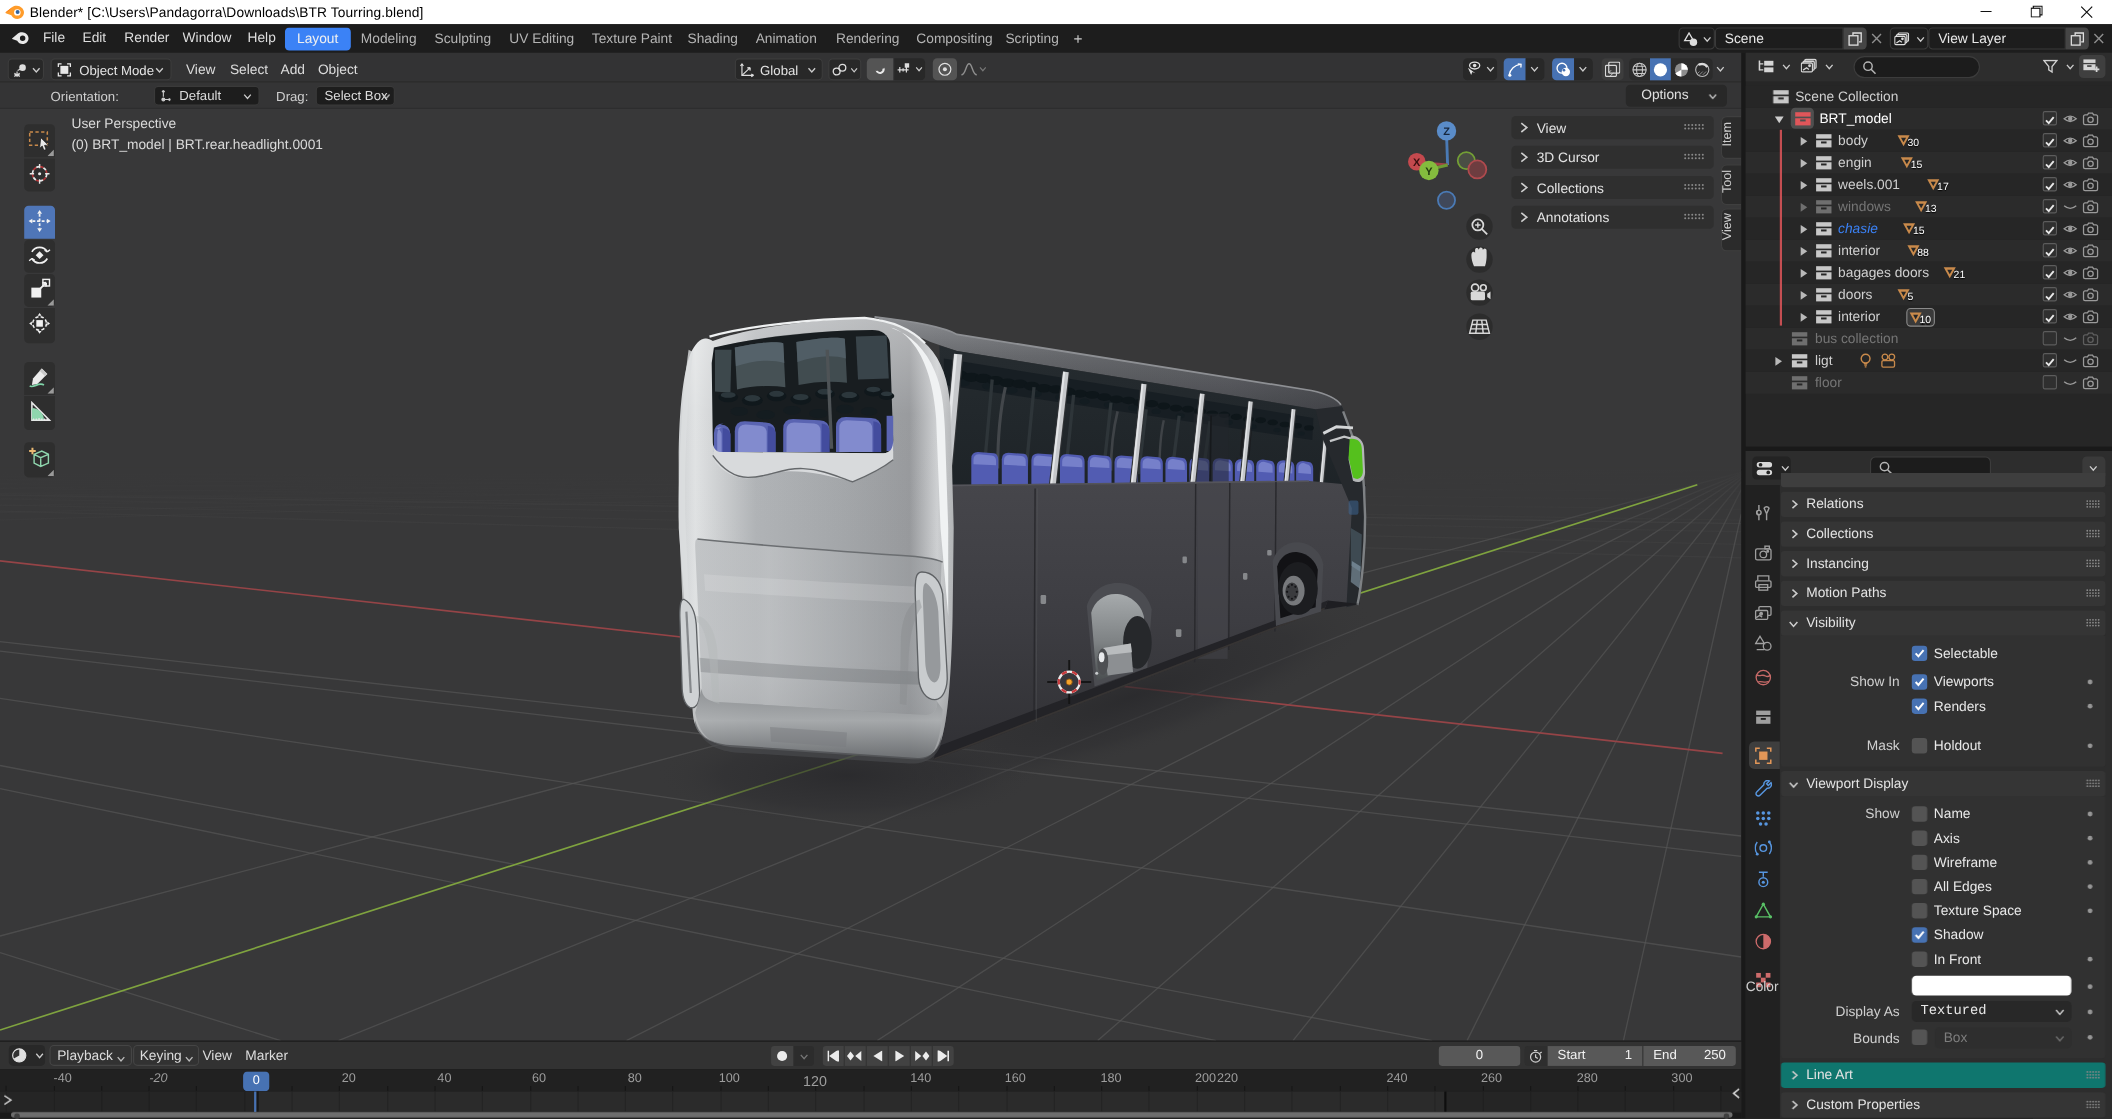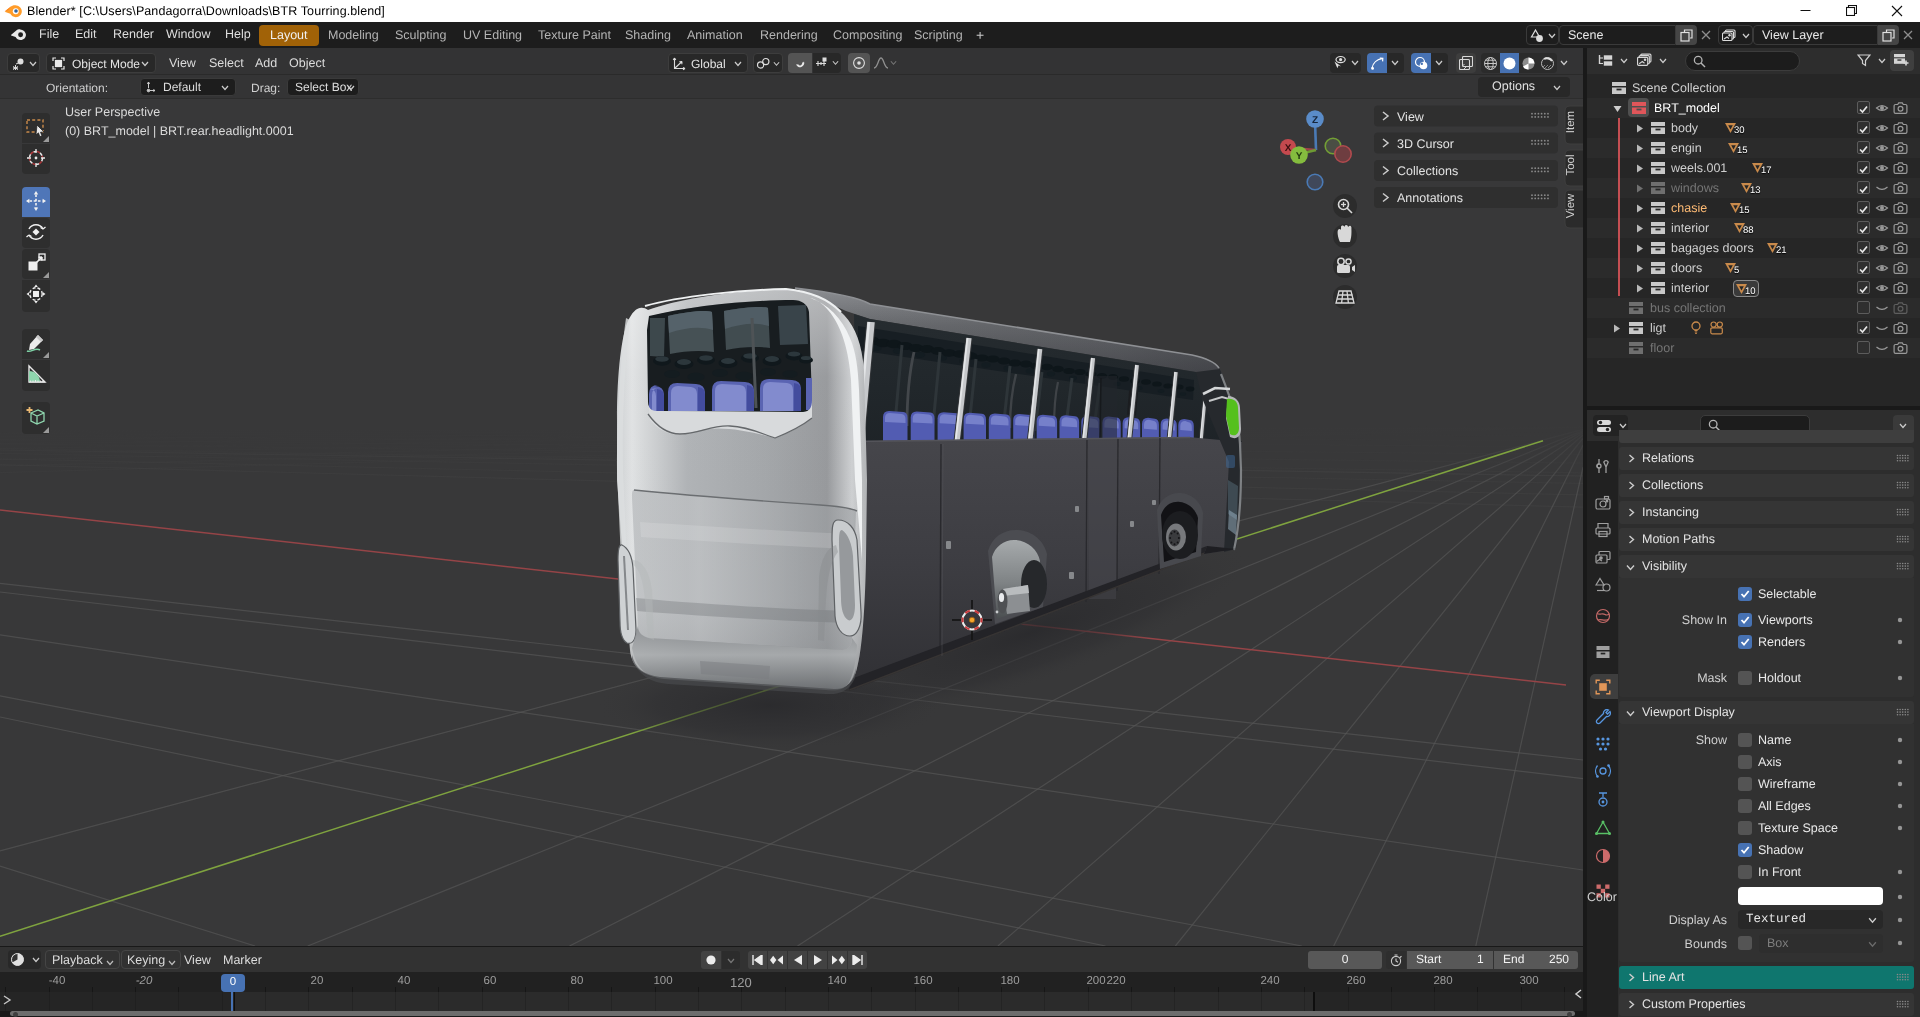--- a/index.html
+++ b/index.html
@@ -16,21 +16,21 @@
   font-size:12.5px; }
 #titlebar .ttext { position:absolute; left:27px; top:3.5px; letter-spacing:0.1px; }
 .wbtn { position:absolute; top:0; width:46px; height:22px; color:#111; text-align:center; }
 .wbtn svg { margin-top:5px; }
 
 
 #menubar { left:0; top:22px; width:1920px; height:26px; background:#1d1d1d; color:#dedede; font-size:12.5px; }
 .menu-item { position:absolute; top:5px; }
 .wtab { position:absolute; top:3px; height:21px; line-height:20px; padding:0 11px; color:#b4b4b4;
   border-radius:4px; font-size:12.5px; }
-.wtab.active { background:#a16207; color:#f0f0f0; }
+.wtab.active { background:#3b82f6; color:#f0f0f0; }
 
 
 .ddbtn { position:absolute; background:#282828; border:1px solid #3d3d3d; border-radius:4px;
   color:#e4e4e4; font-size:12px; }
 .label { position:absolute; color:#cfcfcf; font-size:12px; }
 
 
 #vpheader { left:0; top:48px; width:1583px; height:26px; background:#333334; color:#dcdcdc; font-size:12.5px; }
 #toolbar2 { left:0; top:74px; width:1583px; height:25px; background:#343435; border-top:1px solid #2a2a2a; border-bottom:1px solid #2d2d2d; }
 #viewport { left:0; top:99px; width:1583px; height:847px; background:#383839; }
@@ -1137,21 +1137,21 @@
           </div>
           <div style="position:absolute;left:0;top:150px;width:333px;height:20px;background:#262626;">
             <svg width="8" height="9" viewBox="0 0 8 9" style="position:absolute;left:49px;top:6px">
               <path d="M1 0.5 L7 4.5 L1 8.5 Z" fill="#b9b9b9"></path>
             </svg>
             <div style="position:absolute;left:63px;top:3px;"><svg width="16" height="14" viewBox="0 0 16 14">
                 <rect x="1" y="1" width="14" height="4" fill="#c8c8c8"></rect>
                 <rect x="1" y="6.5" width="14" height="6.5" fill="#c8c8c8"></rect>
                 <rect x="5.5" y="7.6" width="5" height="1.8" fill="#262626"></rect>
               </svg></div>
-            <span style="position:absolute;left:84px;top:3px;color:#fdba74;font-size:12.5px;">chasie</span>
+            <span style="position:absolute;left:84px;top:3px;color:#3b82f6;font-size:12.5px;font-style:italic;">chasie</span>
             <div style="position:absolute;left:141px;top:2px;width:26px;height:17px;">
               <svg width="13" height="12" viewBox="0 0 13 12" style="position:absolute;left:1px;top:2px">
                 <path d="M1 1 H12 L6.5 11 Z" fill="#c98a4b"></path>
                 <path d="M4.2 3.2 H8.8 L6.5 7.4 Z" fill="#262626"></path>
               </svg>
               <span style="position:absolute;left:11px;top:5px;font-size:9.5px;color:#fff;text-shadow:0 1px 1px #000;">15</span>
             </div>
             <div style="position:absolute;left:270px;top:3px;">
               <div style="position:absolute;width:13px;height:13px;background:#2f2f2f;border:1px solid #5c5c5c;border-radius:2px;"><svg width="11" height="11" viewBox="0 0 11 11" style="margin:0 0 0 0">
                   <path d="M2 5.5 L4.5 8 L9 2.5" stroke="#e8e8e8" stroke-width="1.7" fill="none"></path>

